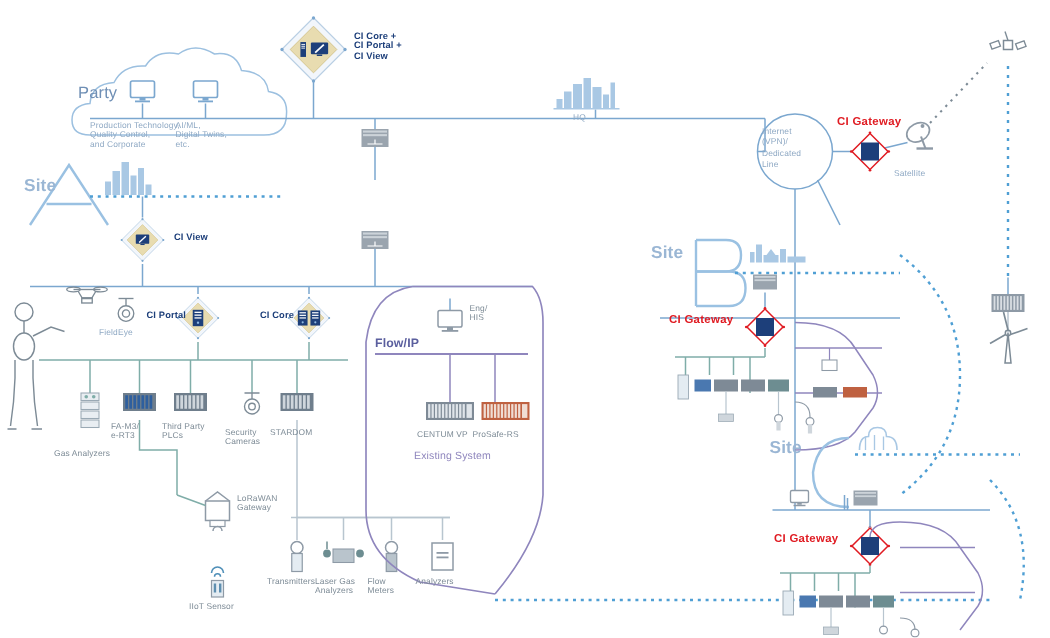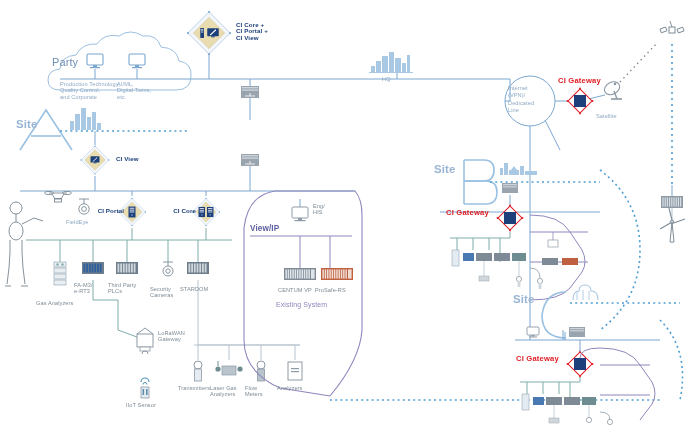--- a/index.html
+++ b/index.html
@@ -609,21 +609,21 @@
 Gateway</div>
 <div class="lbl gray" style="left:126px;top:402px;width:40px;">IIoT Sensor</div>
 
 <div class="lbl gray" style="left:178px;top:385px;width:42px;">Transmitters</div>
 <div class="lbl gray" style="left:210px;top:385px;width:40px;">Laser Gas
 Analyzers</div>
 <div class="lbl gray" style="left:245px;top:385px;width:32px;">Flow
 Meters</div>
 <div class="lbl gray" style="left:277px;top:385px;width:38px;">Analyzers</div>
 
-<div class="lbl vnet left" style="left:250px;top:226px;width:44px;">View/IP</div>
+<div class="lbl vnet left" style="left:250px;top:226px;width:44px;">Flow/IP</div>
 <div class="lbl gray left" style="left:313px;top:203px;width:26px;">Eng/
 HIS</div>
 <div class="lbl gray" style="left:278px;top:287px;width:46px;">CENTUM VP</div>
 <div class="lbl gray" style="left:315px;top:287px;width:46px;">ProSafe-RS</div>
 <div class="lbl purple" style="left:276px;top:302px;width:70px;">Existing System</div>
 
 <div class="lbl site" style="left:434px;top:166px;width:26px;text-align:left;">Site</div>
 <div class="lbl red" style="left:446px;top:210px;width:50px;">CI Gateway</div>
 
 <div class="lbl site" style="left:513px;top:296px;width:26px;text-align:left;">Site</div>

